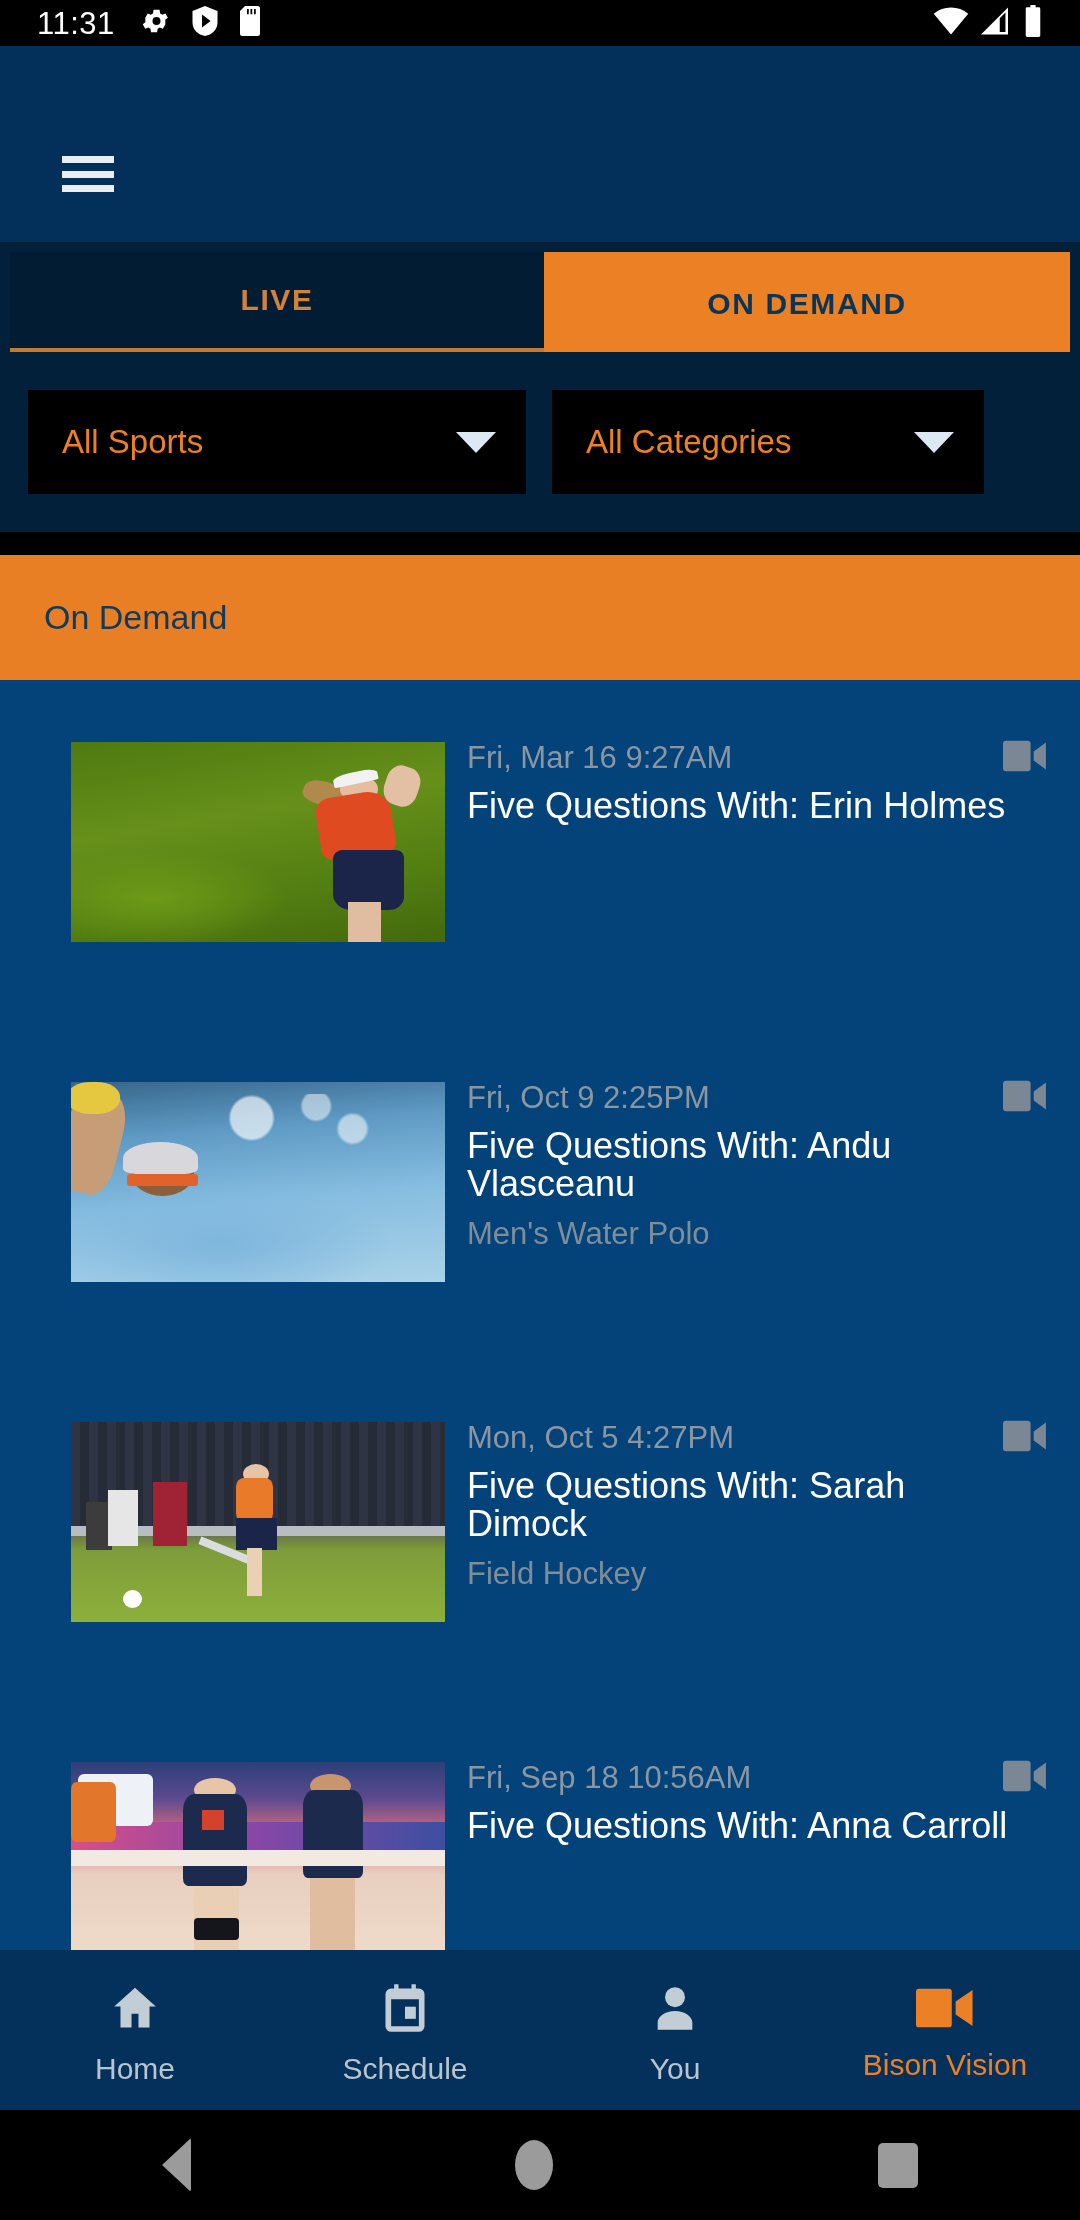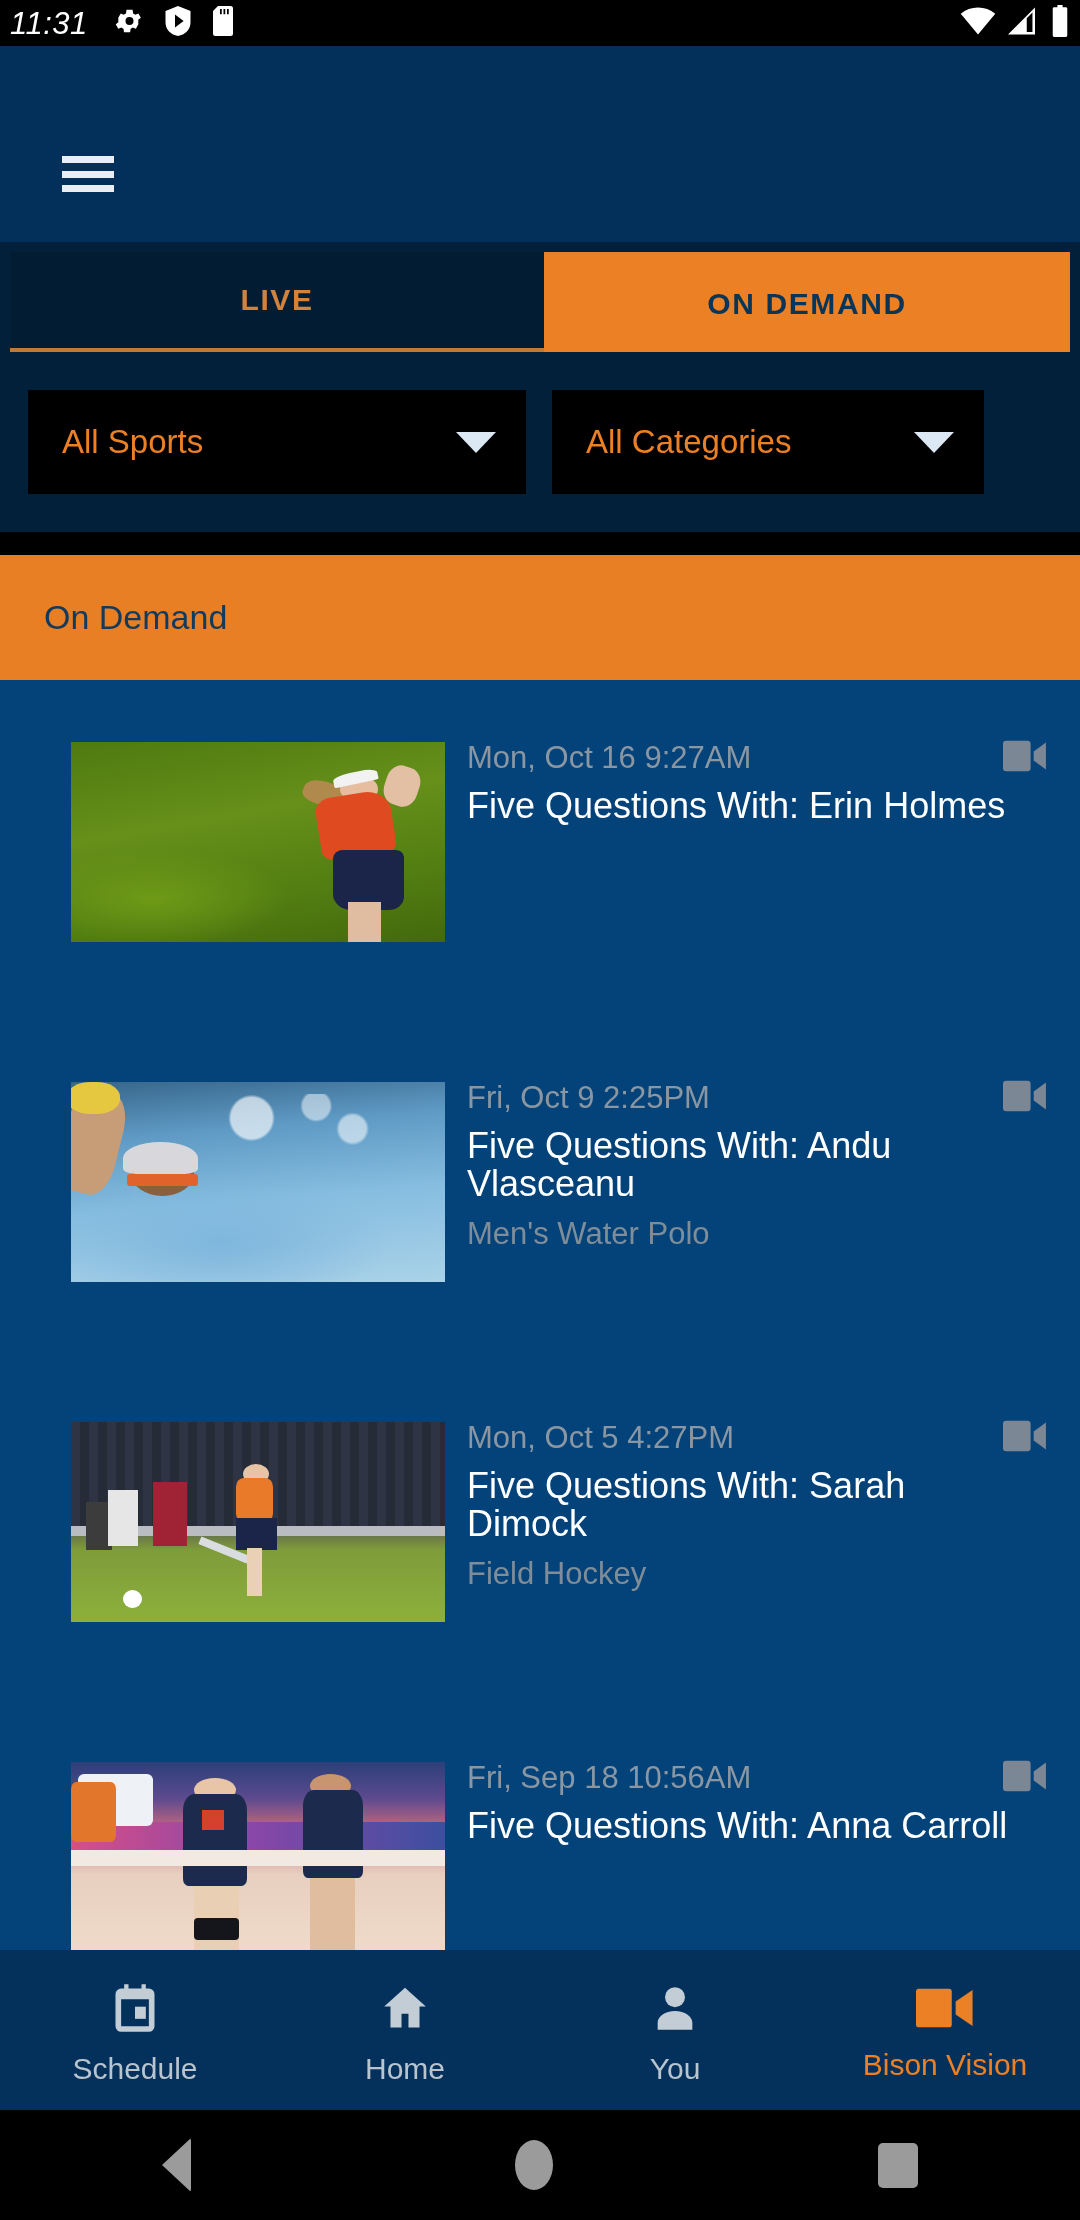--- a/index.html
+++ b/index.html
@@ -7,21 +7,21 @@
   body {
     font-family:"Liberation Sans", sans-serif;
     -webkit-font-smoothing:antialiased;
     overflow:hidden;
     position:relative;
   }
 
   
   .statusbar{
     position:absolute; top:0; left:0; width:1080px; height:46px;
-    background:#000; display:flex; align-items:center; padding:0 10px;font-style:italic;
+    background:#000; display:flex; align-items:center; padding:0 37px;
   }
   .sb-time{ color:#fff; font-size:31px; letter-spacing:.5px; line-height:1; }
   .sb-left-icons{ display:flex; align-items:center; gap:21px; margin-left:26px; }
   .sb-right{ margin-left:auto; display:flex; align-items:center; gap:10px; }
 
   
   .appheader{
     position:absolute; top:46px; left:0; width:1080px; height:196px;
     background:#03305a;
   }
@@ -283,21 +283,21 @@
         <div class="fig-hair"></div>
           <div class="fig-arm"></div>
           <div class="fig-head"></div>
         <div class="fig-cap"></div>
           <div class="fig-shirt"></div>
           <div class="fig-skirt"></div>
           <div class="fig-leg"></div>
       </div>
     </div>
     <div class="rowbody">
-      <div class="r-date">Mon, Oct 16 9:27AM</div>
+      <div class="r-date">Fri, Mar 16 9:27AM</div>
       <div class="r-title">Five Questions With: Erin Holmes</div>
       <span class="vidicon">
         <svg width="46" height="32" viewBox="0 0 24 16">
             <path fill="#7b8794" d="M0 1.6A1.6 1.6 0 0 1 1.6 0h11.2a1.6 1.6 0 0 1 1.6 1.6v12.8a1.6 1.6 0 0 1-1.6 1.6H1.6A1.6 1.6 0 0 1 0 14.4V1.6zM16 5.6 22.4 1v14L16 10.4V5.6z"></path>
           </svg>
       </span>
     </div>
   </div>
 
   <div class="row">
@@ -380,34 +380,34 @@
     </div>
   </div>
 
 </div>
 
 <div class="bottomnav">
 
   <div class="navitem">
     <span>
       <svg width="52" height="52" viewBox="0 0 24 24">
+          <path fill="#c3cdd6" d="M12 2.6 2.4 11.3h2.9V21h5.1v-6.3h3.2V21h5.1v-9.7h2.9L12 2.6z"></path>
+        </svg>
+    </span>
+    <span class="navlabel">Home</span>
+  </div>
+
+  <div class="navitem">
+    <span>
+      <svg width="52" height="52" viewBox="0 0 24 24">
           <path fill="#c3cdd6" d="M7 1v2H5.6A2.6 2.6 0 0 0 3 5.6v14.8A2.6 2.6 0 0 0 5.6 23h12.8A2.6 2.6 0 0 0 21 20.4V5.6A2.6 2.6 0 0 0 18.4 3H17V1h-2v2H9V1H7zm-1.4 7h12.8v12.4H5.6V8z"></path>
           <rect fill="#c3cdd6" x="12" y="11.4" width="5" height="5.6"></rect>
         </svg>
     </span>
     <span class="navlabel">Schedule</span>
-  </div>
-
-  <div class="navitem">
-    <span>
-      <svg width="52" height="52" viewBox="0 0 24 24">
-          <path fill="#c3cdd6" d="M12 2.6 2.4 11.3h2.9V21h5.1v-6.3h3.2V21h5.1v-9.7h2.9L12 2.6z"></path>
-        </svg>
-    </span>
-    <span class="navlabel">Home</span>
   </div>
 
   <div class="navitem">
     <span>
       <svg width="52" height="52" viewBox="0 0 24 24">
           <circle fill="#c3cdd6" cx="12" cy="7" r="4.6"></circle>
           <path fill="#c3cdd6" d="M12 13.4c-4.5 0-8 2.5-8 5.3V22h16v-3.3c0-2.8-3.5-5.3-8-5.3z"></path>
         </svg>
     </span>
     <span class="navlabel">You</span>

